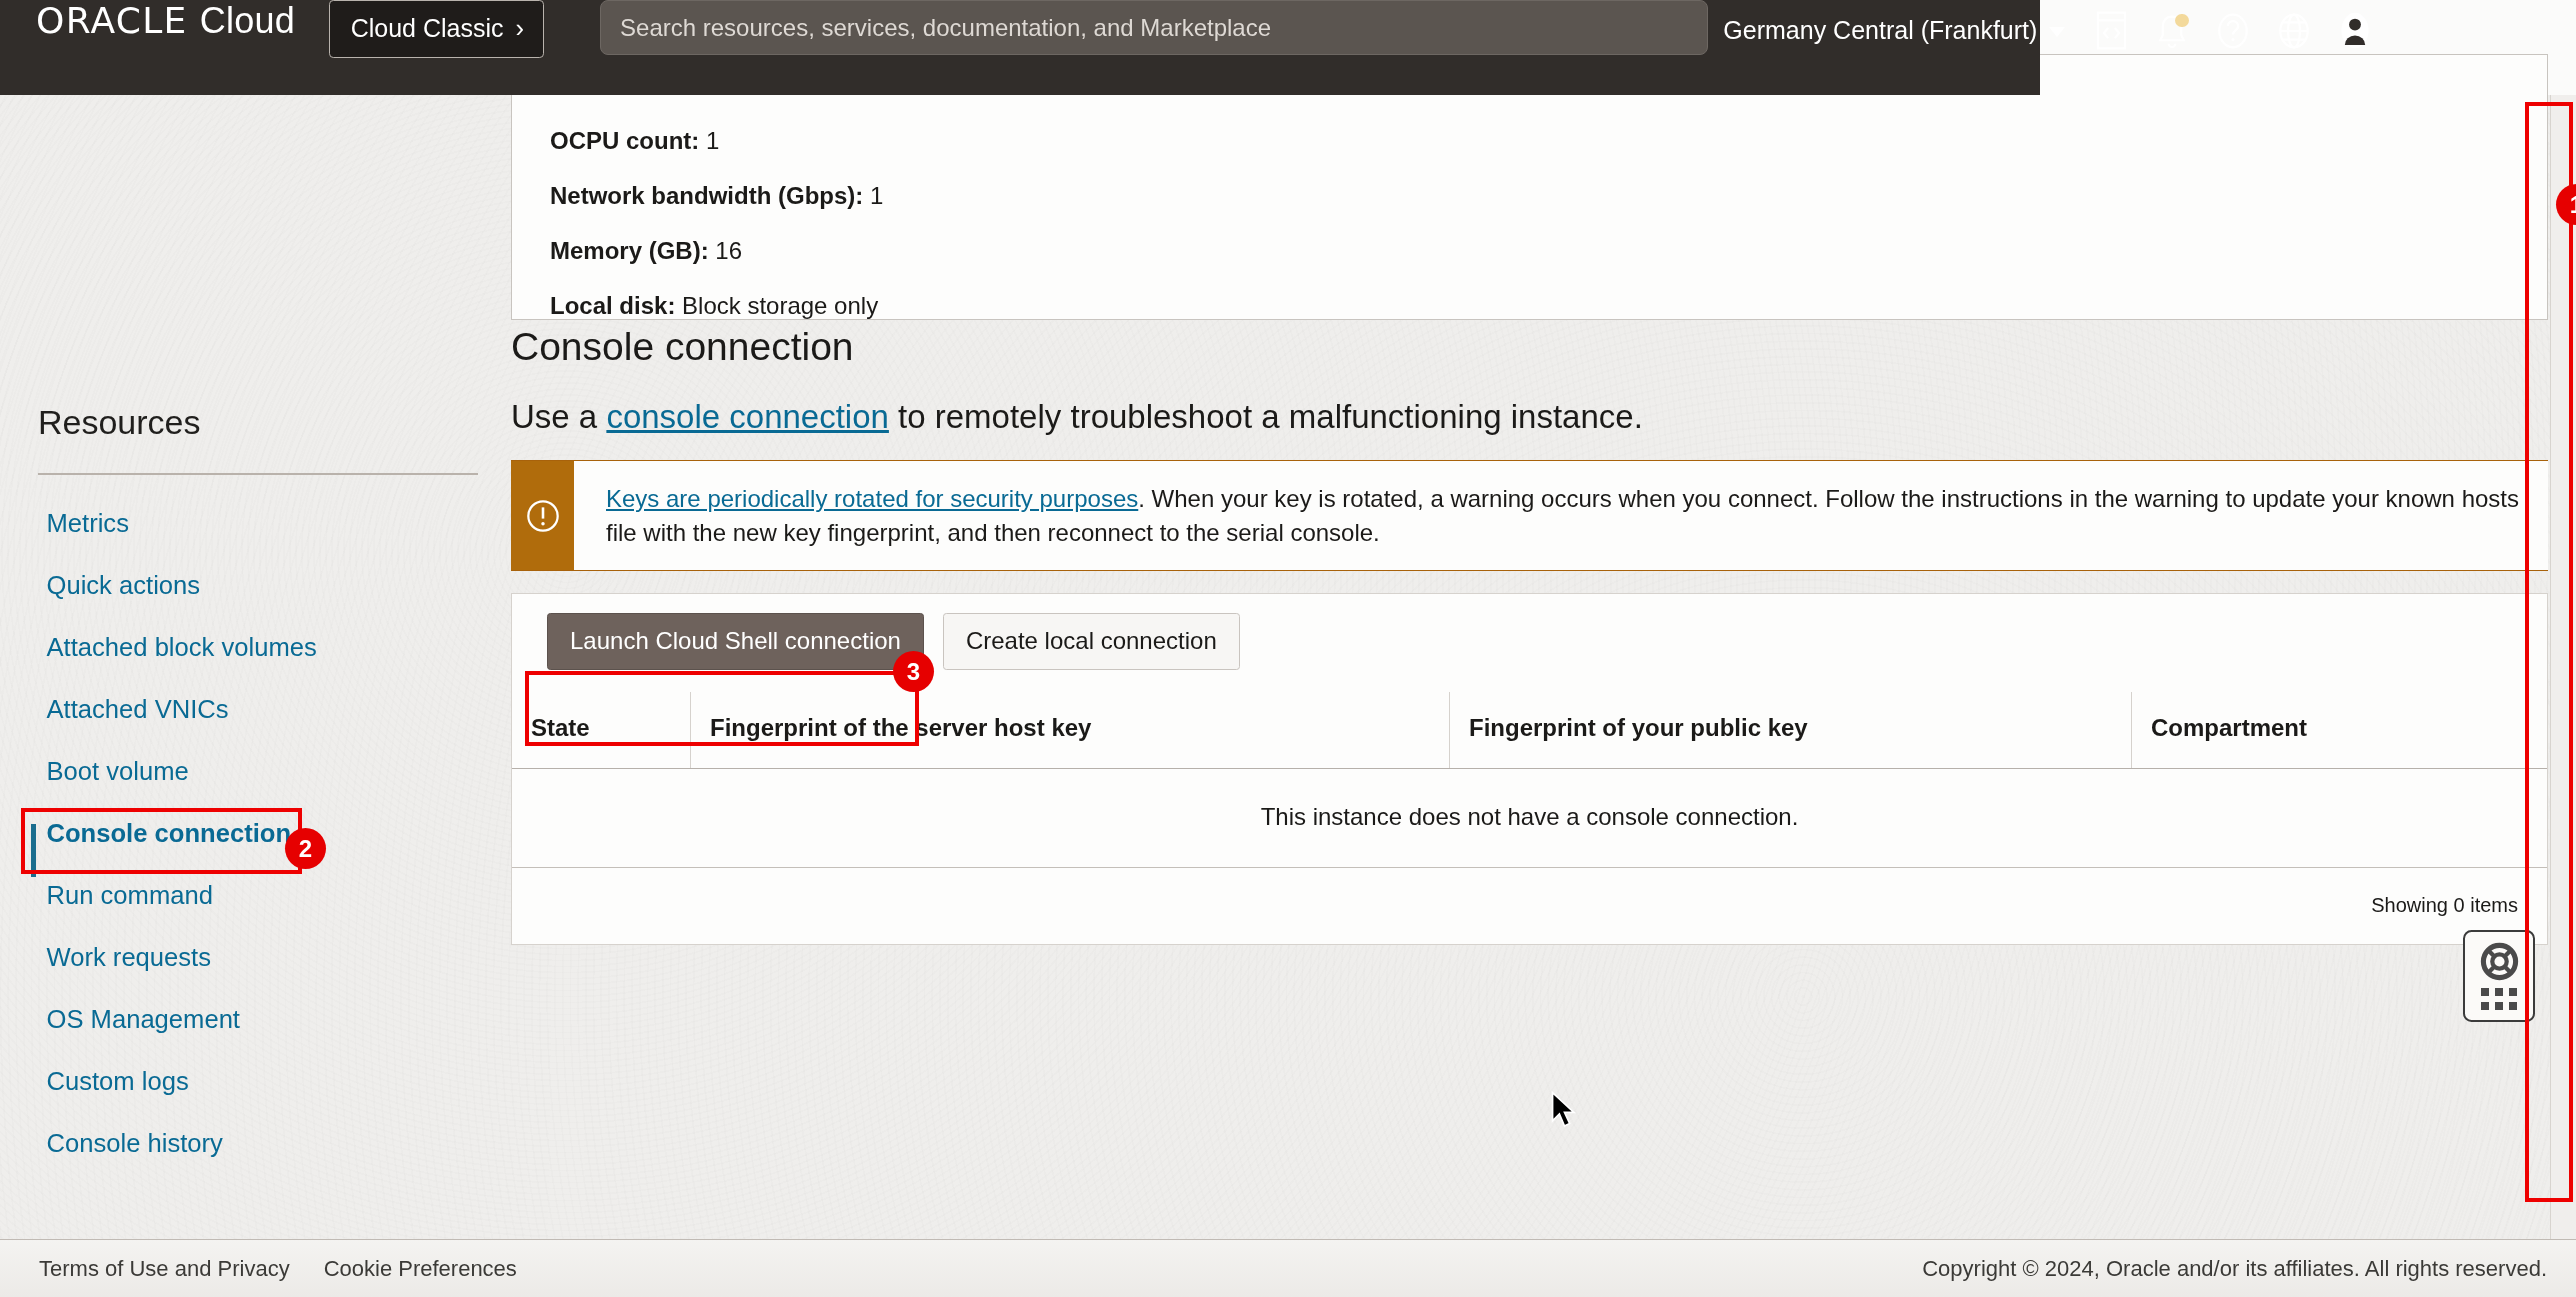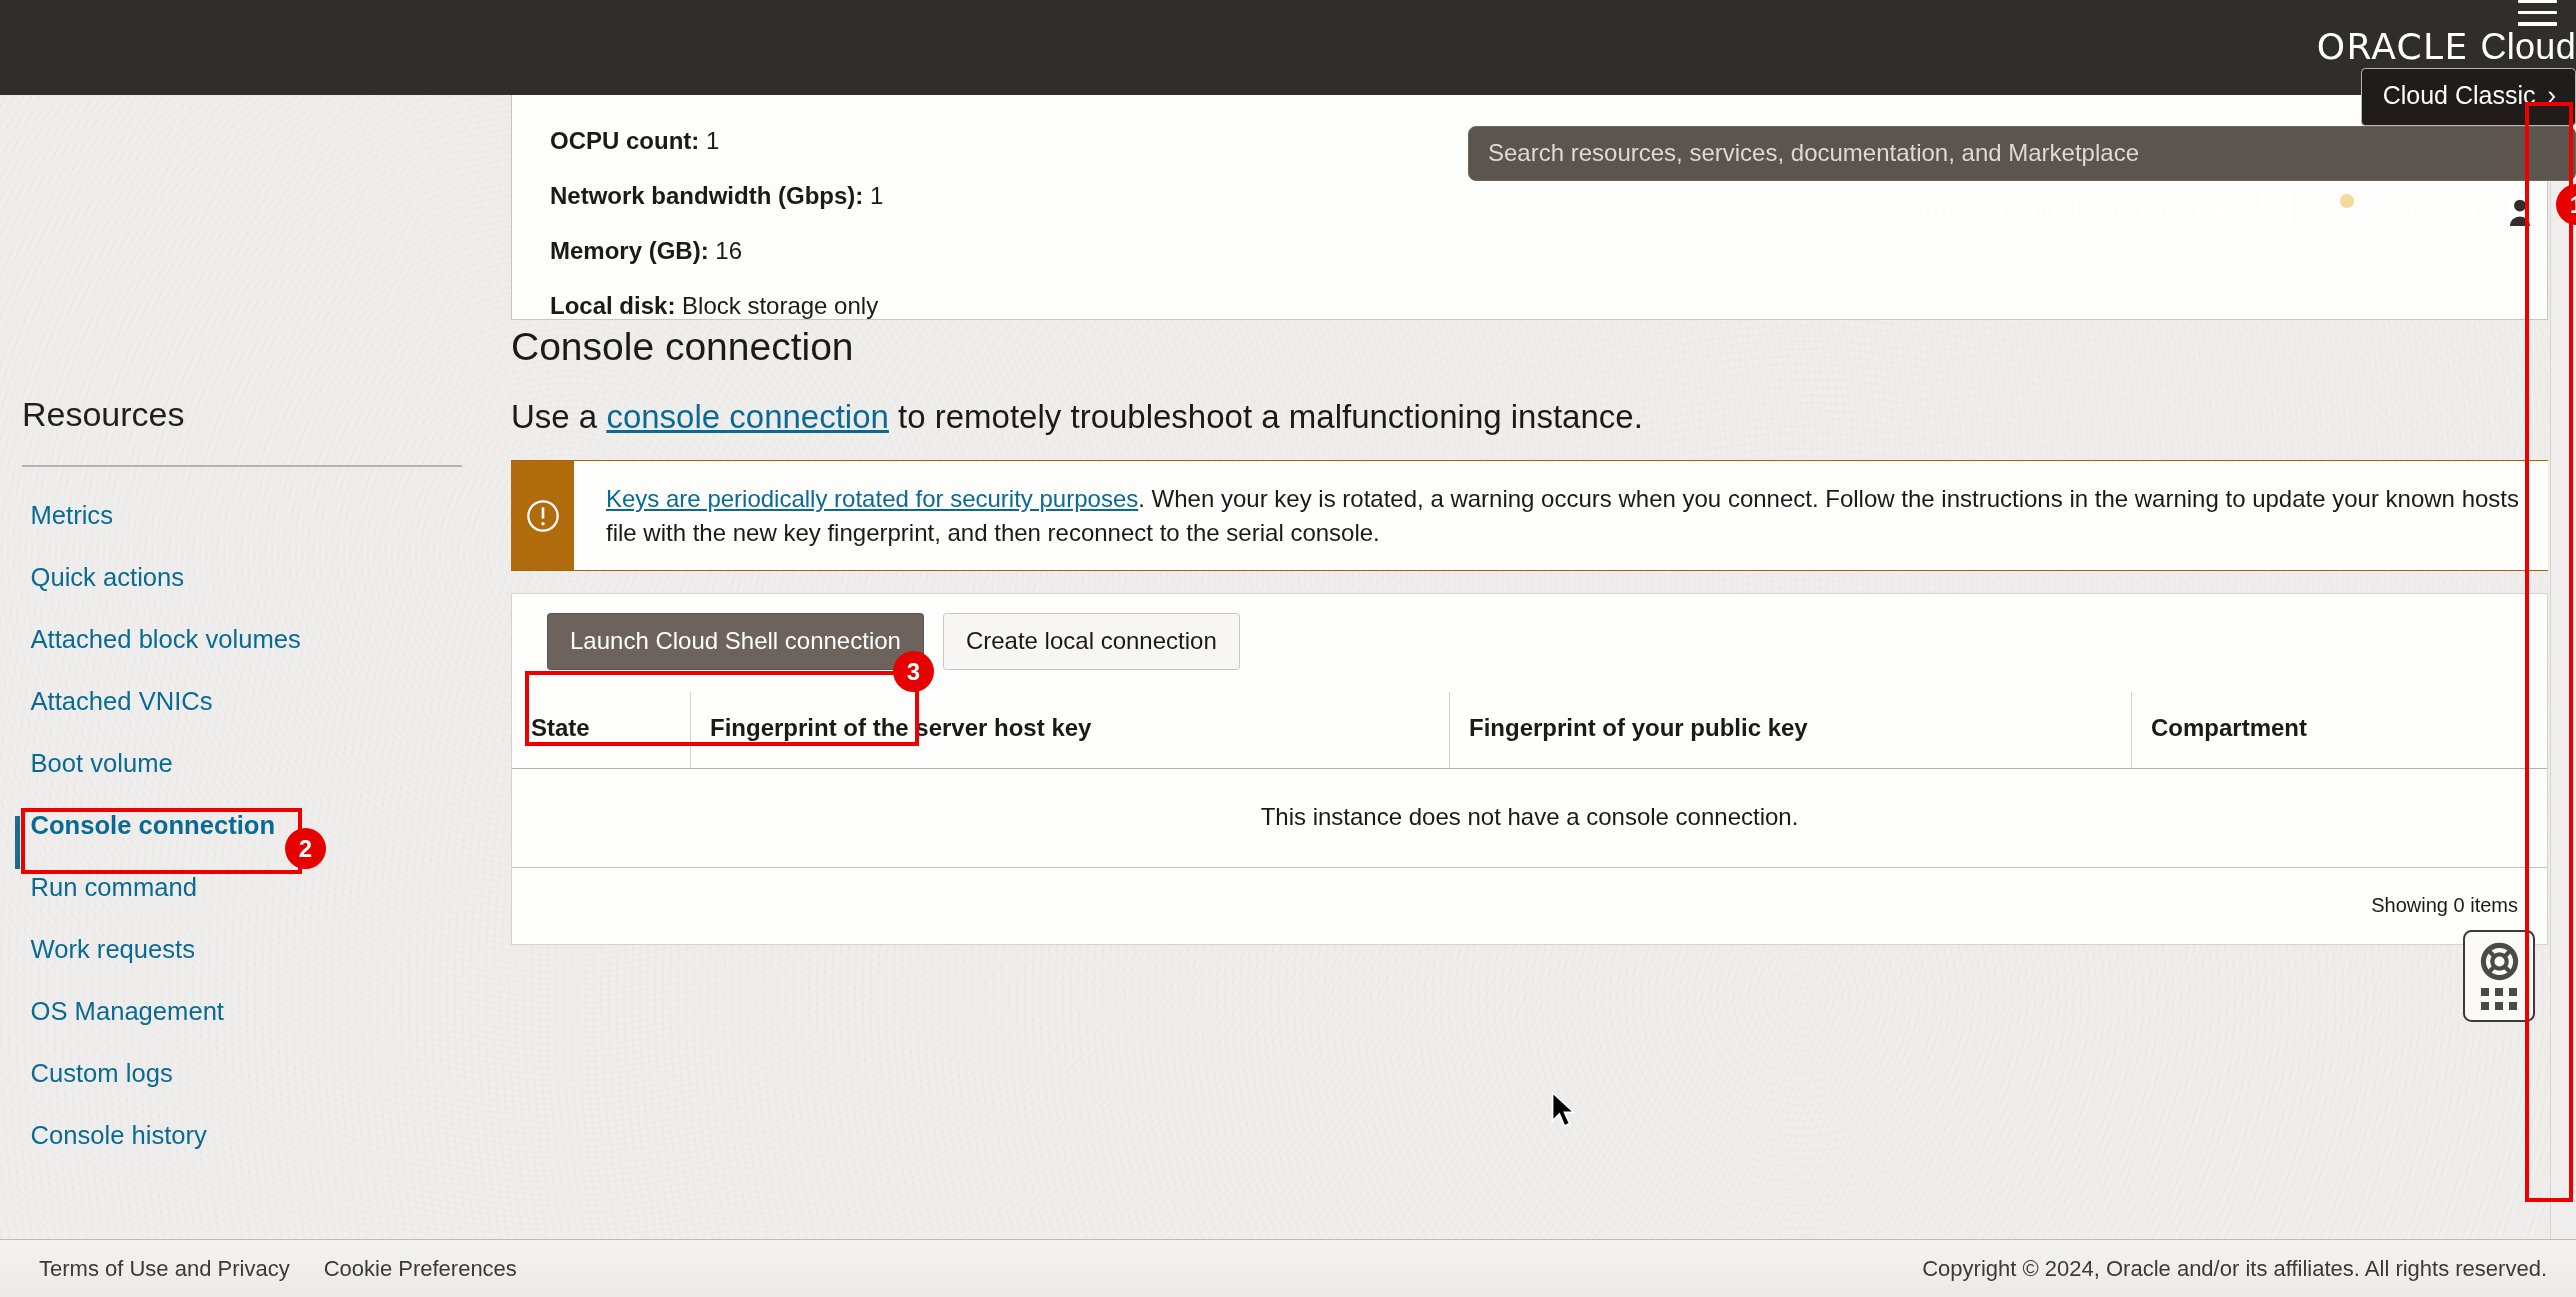--- a/index.html
+++ b/index.html
@@ -6,25 +6,24 @@
   html, body {
     width: 2576px; height: 1297px;
     font-family: "Liberation Sans", sans-serif;
     background: #fbfbfa;
     overflow: hidden;
   }
 
   
   .topnav {
     position: absolute; top: 0; left: 0;
-    width: 2576px; height: 95px;
+    width: 2040px; height: 95px;
     background: #312d2a;
-    display: flex; align-items: flex-end;
+    display: flex; align-items: flex-start;
     z-index: 40;
-    flex-direction: column;
   }
   .hamburger {
     width: 39px; height: 29px;
     margin-left: 17px; margin-right: 19px;
     display: flex; flex-direction: column; justify-content: center; gap: 7.7px;
     cursor: pointer;
   }
   .hamburger span { display: block; height: 3.4px; background: #fff; border-radius: 0.9px; }
   .brand {
     display: flex; align-items: baseline; gap: 12px;
@@ -90,23 +89,23 @@
     position: absolute; top: 95px; left: 0;
     width: 2576px; height: 1202px;
     background:
       repeating-radial-gradient(circle at 22% 38%, rgba(0,0,0,0.012) 0 1.7px, rgba(255,255,255,0) 1.7px 6px),
       repeating-radial-gradient(circle at 70% 75%, rgba(0,0,0,0.010) 0 1.7px, rgba(255,255,255,0) 1.7px 7.7px),
       #efeeec;
   }
 
   
   .sidebar {
-    position: absolute; top: 0; left: 0;
+    position: absolute; top: 8px; left: 0;
     width: 511px; height: 1110px;
-    padding-left: 22px;
+    padding-left: 38px;
   }
   .resources-title {
     font-size: 34px; font-weight: 400; color: #201f1d;
     padding-top: 300px;
   }
   .resources-rule {
     margin-top: 31px; width: 440px; height: 1.7px; background: #b9b2ab;
   }
   .res-list { margin-top: 34px; }
   .res-item {

